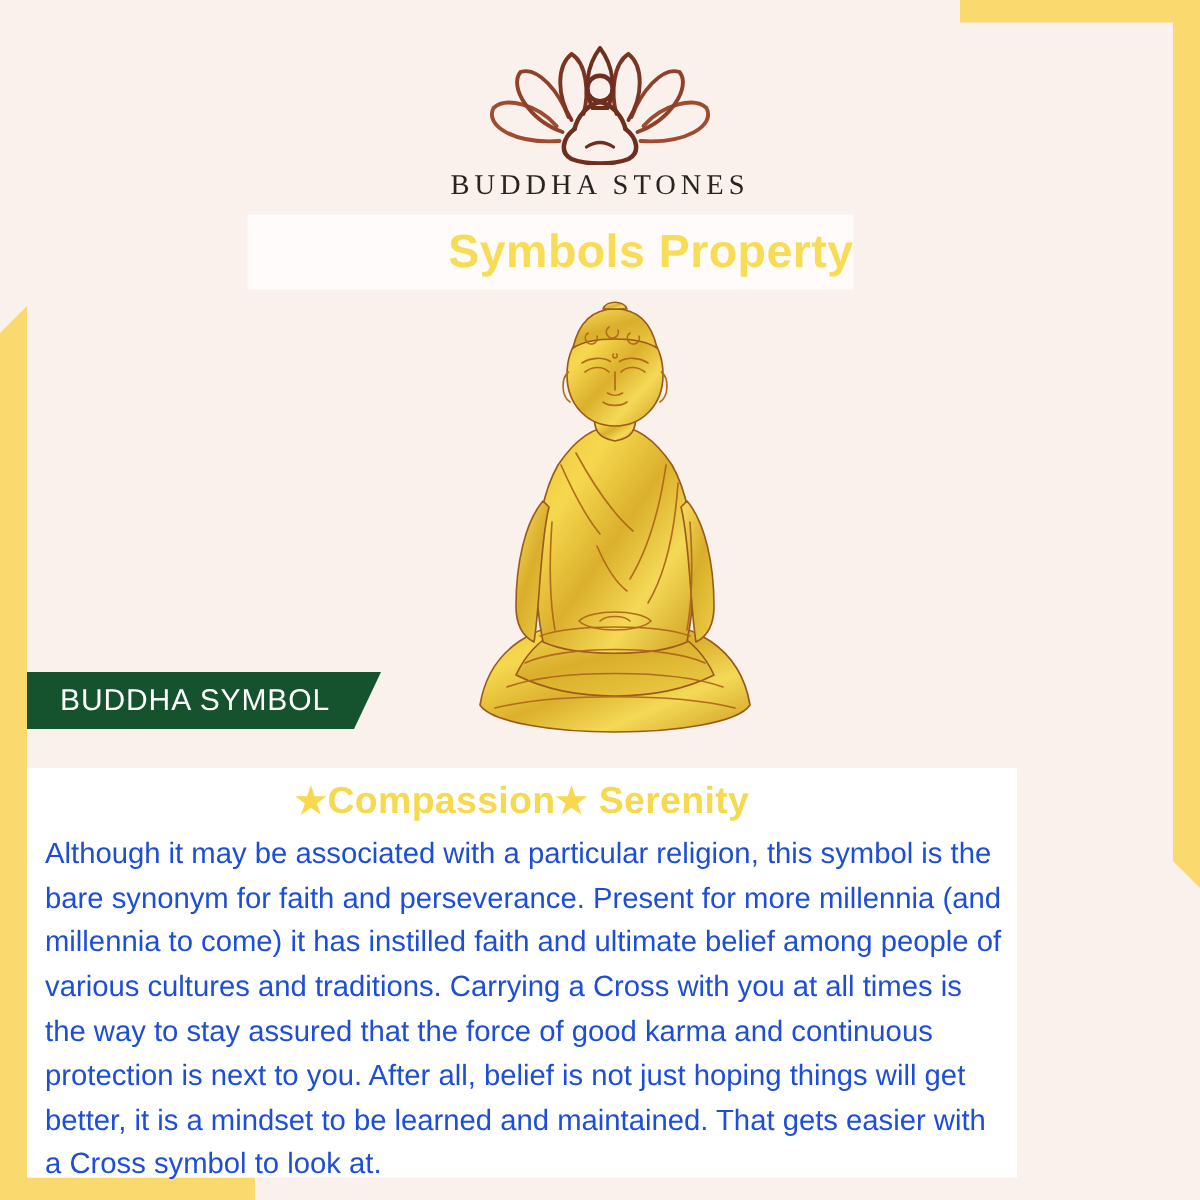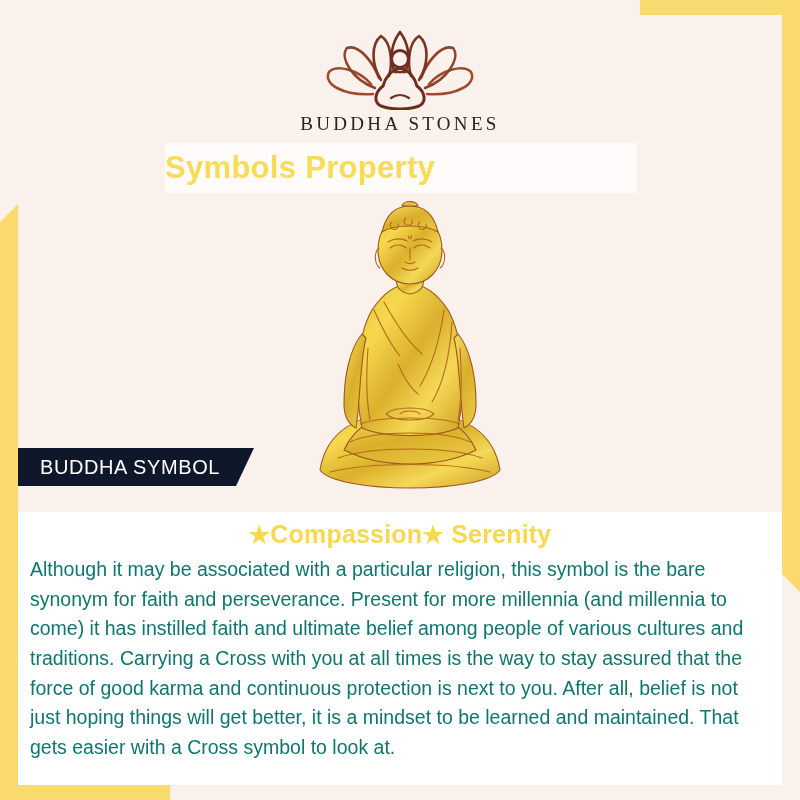--- a/index.html
+++ b/index.html
@@ -78,26 +78,26 @@
     letter-spacing: 3.3px;
     color: #2b2320;
     font-weight: 400;
   }
 
   
   #title-banner {
     position: absolute;
     left: 165px;
     top: 143px;
-    width: 472px;
+    width: 404px;
     height: 50px;
     background: #fefbfa;
     display: flex;
     align-items: center;
-    justify-content: flex-start;
+    justify-content: flex-end;
   }
   #title-text {
     font-family: "Liberation Sans", sans-serif;
     font-weight: bold;
     font-size: 31px;
     color: #f8dc55;
     letter-spacing: 0.3px;
     white-space: nowrap;
   }
 
@@ -111,58 +111,58 @@
   }
   #buddha-svg { display: block; width: 220px; height: 305px; }
 
   
   #symbol-ribbon {
     position: absolute;
     left: 18px;
     top: 448px;
     width: 236px;
     height: 38px;
-    background: #0f172a;
+    background: #14532d;
     clip-path: polygon(0 0, 100% 0, calc(100% - 18px) 100%, 0 100%);
     display: flex;
     align-items: center;
   }
   #symbol-ribbon-label {
     margin-left: 22px;
     font-size: 20px;
     color: #ffffff;
     letter-spacing: 0.6px;
     font-weight: 400;
   }
 
   
   #article-card {
     position: absolute;
     left: 18px;
     top: 512px;
-    width: 764px;
+    width: 660px;
     height: 273px;
     background: #ffffff;
   }
   #tagline {
     margin: 0;
     padding-top: 8px;
     text-align: center;
     font-weight: bold;
     font-size: 25px;
     color: #f6d94f;
     letter-spacing: 0.2px;
   }
   #tagline .star { font-size: 24px; }
   #body-copy {
     margin: 0;
     padding: 6px 10px 0 12px;
     font-size: 19.5px;
     line-height: 1.52;
-    color: #0f766e;
+    color: #1d4ed8;
     text-align: left;
   }
 </style>
 </head>
 <body>
 
 <div id="page">
 
   <div class="frame-bar" id="frame-tr-h"></div>
   <div class="frame-bar" id="frame-tr-v"></div>

